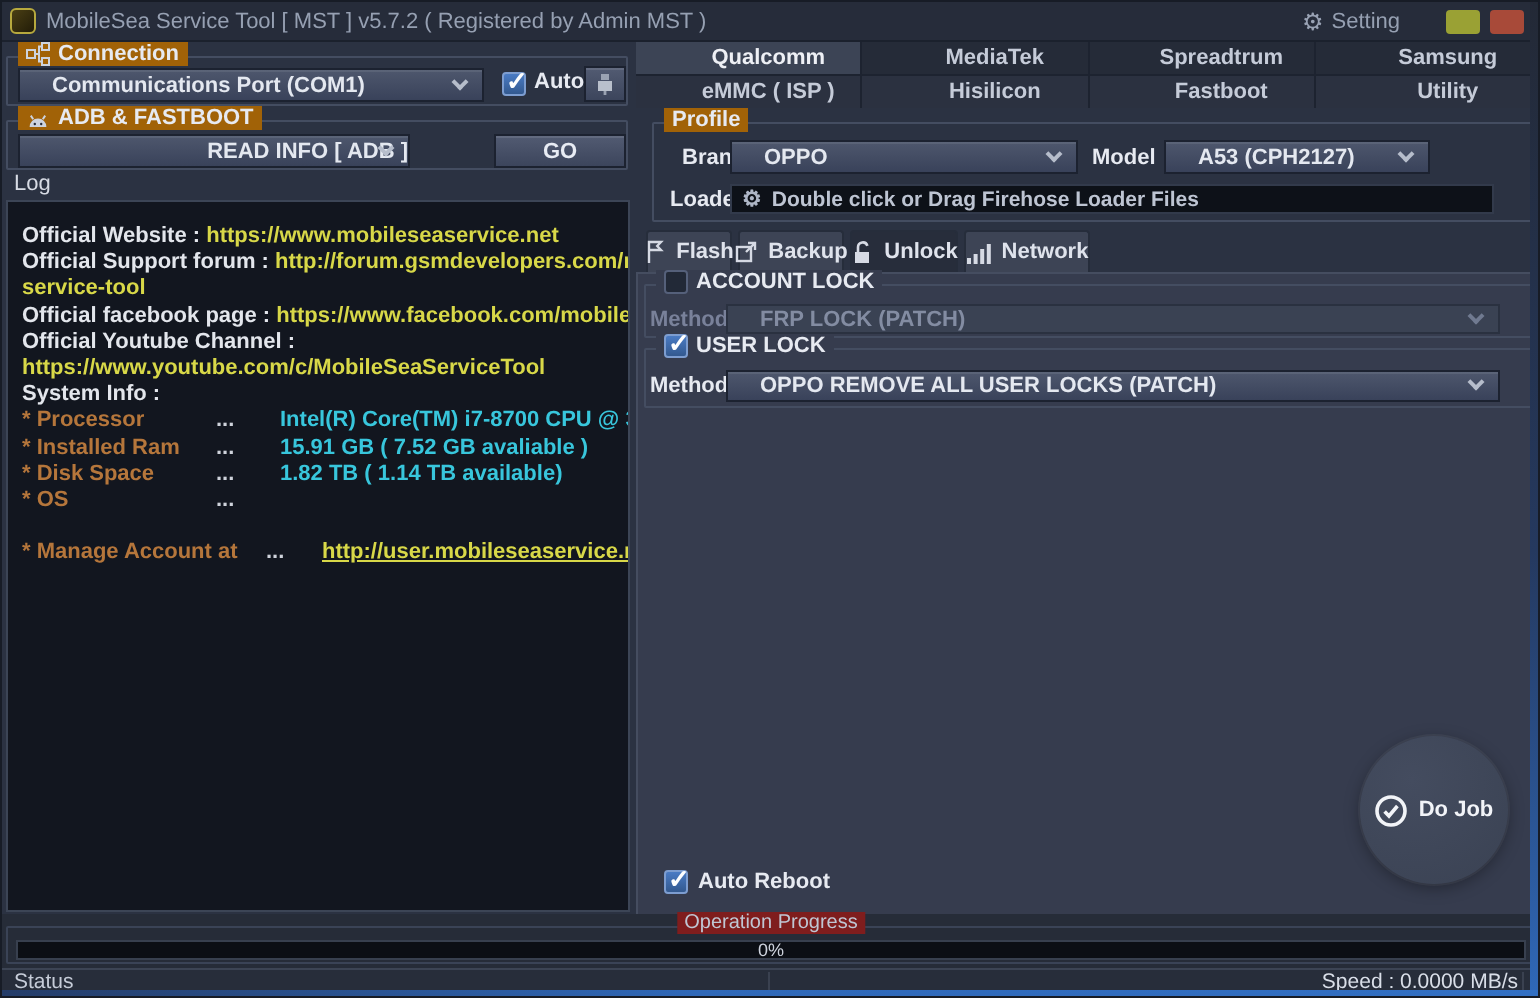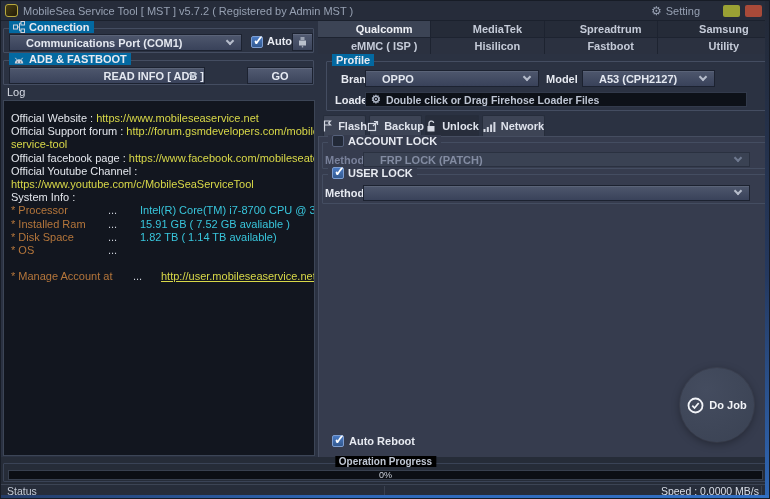--- a/index.html
+++ b/index.html
@@ -14,23 +14,23 @@
               background:linear-gradient(135deg,#4a3f14,#221c08); }
   .title-text { position:absolute; left:22px; top:0; line-height:20px; font-size:11px; color:#96a0b2; white-space:nowrap; }
   .gear-glyph { color:#99a2b4; font-size:12px; line-height:20px; }
   .setting-wrap { position:absolute; left:650px; top:0; height:20px; display:flex; align-items:center; gap:4px; }
   .setting-label { font-size:11px; color:#96a0b2; }
   .sq { position:absolute; top:4px; width:17px; height:12px; border-radius:2px; }
 
   
   .grp { position:absolute; border:1px solid #444d61; border-radius:1px; }
   .legend { position:absolute; top:-8px; left:5px; padding:0 4px; font-size:11px; font-weight:bold; color:#e7eaf1;
-            background:#0369a1; display:flex; align-items:center; gap:4px; white-space:nowrap; }
+            background:#a16207; display:flex; align-items:center; gap:4px; white-space:nowrap; }
   .legend.on-panel { background:#363c4e; }
-  .legend.on-bottom { background:#000000; font-weight:bold; color:#bfc6d3; font-size:10px; }
+  .legend.on-bottom { background:#7f1d1d; font-weight:normal; color:#bfc6d3; font-size:10px; }
 
   
   .dd { position:absolute; background:linear-gradient(#4e576d,#39425a); border:1px solid #1c2230;
         box-shadow:inset 0 1px 0 rgba(255,255,255,.08); color:#e4e8f0; font-size:11px; font-weight:bold;
         display:flex; align-items:center; padding-left:16px; white-space:nowrap; overflow:hidden; }
   .dd .chev { position:absolute; right:8px; top:50%; width:6px; height:6px; margin-top:-5px;
               border-right:2px solid #b6bdcb; border-bottom:2px solid #b6bdcb; transform:rotate(45deg); }
   .dd.disabled { background:#3a4253; color:#838ca2; box-shadow:none; border-color:#2a3140; }
   .dd.disabled .chev { border-color:#707a90; }
   .btn { position:absolute; background:linear-gradient(#525b72,#3c455c); border:1px solid #1c2230;
@@ -40,21 +40,21 @@
   
   .cb { position:absolute; width:12px; height:12px; background:#222937; border:1px solid #55607a; border-radius:2px; }
   .cb.checked { background:linear-gradient(#4a7bc4,#33598f); border-color:#7d9dd0; }
   .cb.checked::after { content:"✓"; position:absolute; left:1px; top:-4px; font-size:13px; font-weight:bold; color:#fff; }
   .cb-label { position:absolute; font-size:11px; font-weight:bold; color:#e7eaf1; white-space:nowrap; }
 
   
   .log-label { position:absolute; left:6px; top:85px; font-size:11px; color:#d7dbe4; }
   .log-box { position:absolute; left:2px; top:99px; width:312px; height:356px; background:#12161f;
              border:1px solid #3c4556; padding:11px 7px; overflow:hidden; }
-  .log-line { font-size:11px; line-height:13.2px; color:#e3e6ec; white-space:nowrap; }
+  .log-line { font-size:11px; line-height:13.2px; color:#e3e6ec; white-space:nowrap;font-weight:bold; }
   .log-line .link { color:#d8d848; }
   .log-line .plain { color:#e3e6ec; }
   .log-line .value { color:#38c6dc; }
   .log-line.info-row { display:flex; }
   .info-row .col-l { width:97px; color:#b5763b; flex:none; }
   .info-row .col-d { width:32px; color:#cfd3db; flex:none; }
   .acct-row .col-l { width:122px; }
   .acct-row .col-d { width:28px; }
   .acct-row .link { text-decoration:underline; }
 
@@ -284,20 +284,21 @@
     </div>
   </div>
 
   <div class="grp" style="left:321px; top:173px; width:444px; height:30px;">
     <div class="legend on-panel">
       <span class="cb checked" style="position:relative; display:inline-block; top:0; left:0;"></span>
       <span>USER LOCK</span>
     </div>
     <span class="mlabel" style="left:2px; top:12px;">Method</span>
     <div class="dd" style="left:40px; top:10px; width:387px; height:16px;">
+      <span>OPPO REMOVE ALL USER LOCKS (PATCH)</span>
       <span class="chev"></span>
     </div>
   </div>
 
   <div class="dojob">
     <svg class="ic" width="17" height="17" viewBox="0 0 17 17">
       <circle cx="8.5" cy="8.5" r="7" fill="none" stroke="#f2f4f8" stroke-width="1.8"></circle>
       <path d="M5.3 8.7l2.2 2.3 4.2-5" fill="none" stroke="#f2f4f8" stroke-width="1.8"></path>
     </svg>
     <span>Do Job</span>

